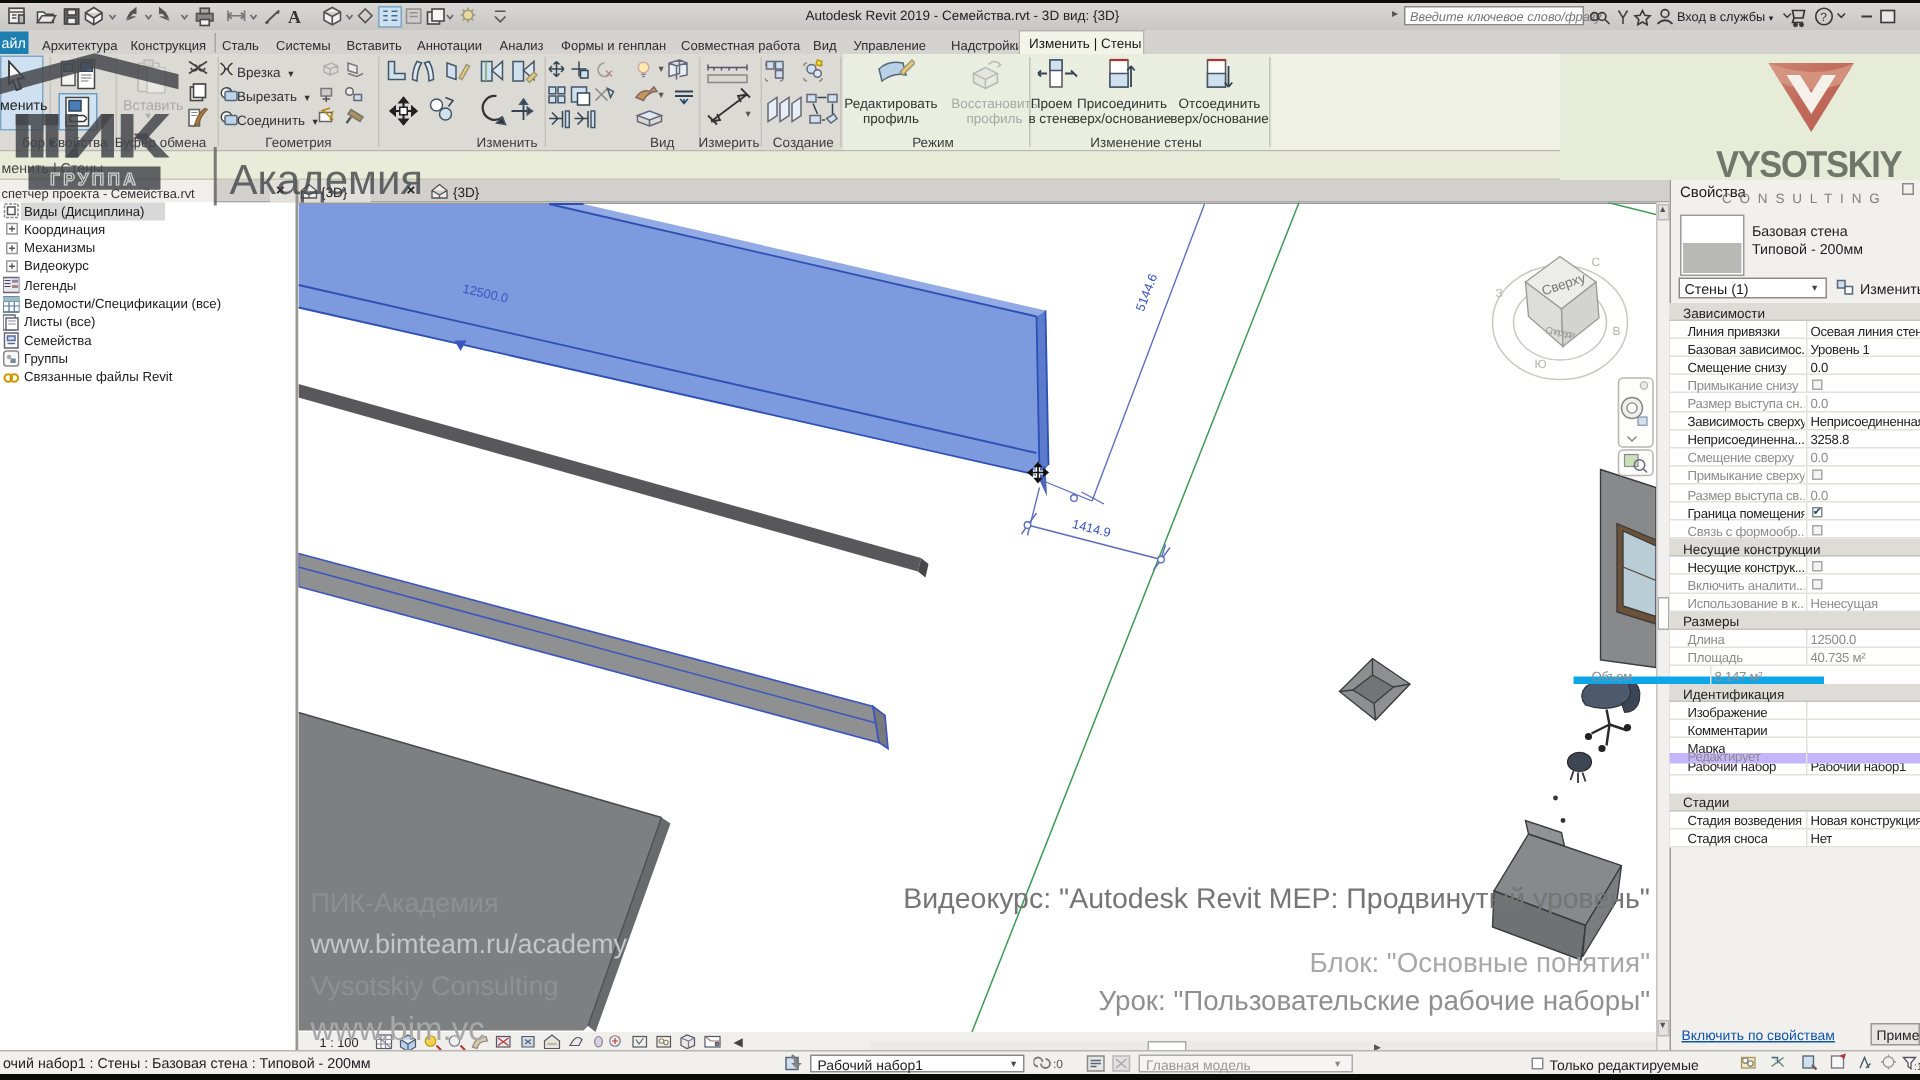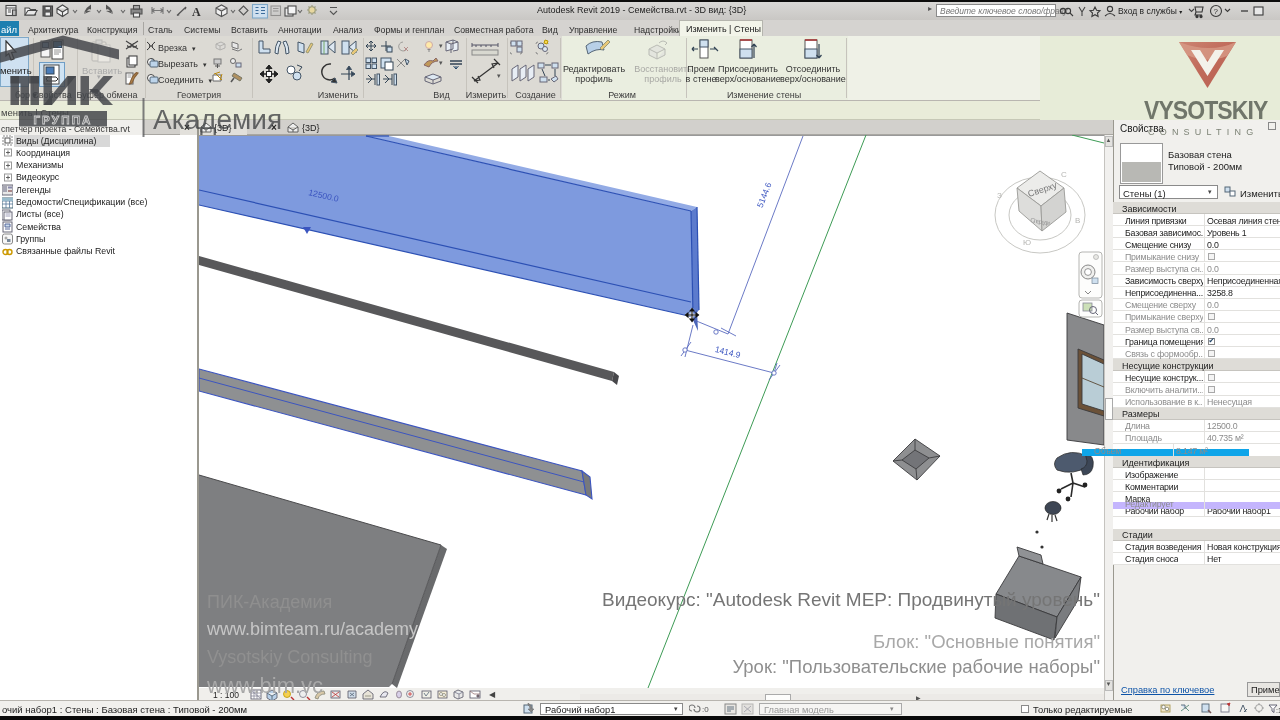--- a/index.html
+++ b/index.html
@@ -752,21 +752,21 @@
 <div class="a" style="left:1113px;top:419.8px;width:167px;height:12.1px;border-bottom:1px solid #e2e1de">
     <div class="tx" style="left:12px;top:1.5px;max-width:78px;overflow:hidden;font-size:8.8px;letter-spacing:-0.2px;color:#8c8c8c">Длина</div>
     <div class="a" style="left:91px;top:0;width:1px;height:12.1px;background:#e2e1de"></div>
     <div class="tx" style="left:94px;top:1.5px;font-size:8.8px;letter-spacing:-0.2px;color:#8c8c8c">12500.0</div>
   </div>
 <div class="a" style="left:1113px;top:431.9px;width:167px;height:12.1px;border-bottom:1px solid #e2e1de">
     <div class="tx" style="left:12px;top:1.5px;max-width:78px;overflow:hidden;font-size:8.8px;letter-spacing:-0.2px;color:#8c8c8c">Площадь</div>
     <div class="a" style="left:91px;top:0;width:1px;height:12.1px;background:#e2e1de"></div>
     <div class="tx" style="left:94px;top:1.5px;font-size:8.8px;letter-spacing:-0.2px;color:#8c8c8c">40.735 м²</div>
   </div>
-<div class="a" style="left:1082px;top:444.0px;width:167px;height:12.1px;border-bottom:7px solid #0ea5e9">
+<div class="a" style="left:1049px;top:444.0px;width:167px;height:12.1px;border-bottom:5px solid #0ea5e9">
     <div class="tx" style="left:12px;top:1.5px;max-width:78px;overflow:hidden;font-size:8.8px;letter-spacing:-0.2px;color:#8c8c8c">Объем</div>
     <div class="a" style="left:91px;top:0;width:1px;height:12.1px;background:#e2e1de"></div>
     <div class="tx" style="left:94px;top:1.5px;font-size:8.8px;letter-spacing:-0.2px;color:#8c8c8c">8.147 м²</div>
   </div>
 <div class="a" style="left:1113px;top:456.1px;width:167px;height:12.1px;background:#dedcd7;border-bottom:1px solid #c6c4bf">
     <div class="tx" style="left:9px;top:1.5px;font-size:9px;color:#222">Идентификация</div>
   </div>
 <div class="a" style="left:1113px;top:468.2px;width:167px;height:12.1px;border-bottom:1px solid #e2e1de">
     <div class="tx" style="left:12px;top:1.5px;max-width:78px;overflow:hidden;font-size:8.8px;letter-spacing:-0.2px;color:#222">Изображение</div>
     <div class="a" style="left:91px;top:0;width:1px;height:12.1px;background:#e2e1de"></div>
@@ -795,21 +795,21 @@
     <div class="tx" style="left:12px;top:1.5px;max-width:78px;overflow:hidden;font-size:8.8px;letter-spacing:-0.2px;color:#222">Стадия возведения</div>
     <div class="a" style="left:91px;top:0;width:1px;height:12.1px;background:#e2e1de"></div>
     <div class="tx" style="left:94px;top:1.5px;font-size:8.8px;letter-spacing:-0.2px;color:#222">Новая конструкция</div>
   </div>
 <div class="a" style="left:1113px;top:552.9px;width:167px;height:12.1px;border-bottom:1px solid #e2e1de">
     <div class="tx" style="left:12px;top:1.5px;max-width:78px;overflow:hidden;font-size:8.8px;letter-spacing:-0.2px;color:#222">Стадия сноса</div>
     <div class="a" style="left:91px;top:0;width:1px;height:12.1px;background:#e2e1de"></div>
     <div class="tx" style="left:94px;top:1.5px;font-size:8.8px;letter-spacing:-0.2px;color:#222">Нет</div>
   </div>
 
-<div class="tx" style="left:1121px;top:685px;font-size:9.3px;color:#0d53a7;text-decoration:underline">Справка по ключевое</div>
+<div class="tx" style="left:1121px;top:685px;font-size:9.3px;color:#0d53a7;text-decoration:underline">Включить по свойствам</div>
 <div class="a" style="left:1247px;top:682px;width:33px;height:15px;background:#e8e6e2;border:1px solid #999"></div>
 <div class="tx" style="left:1251px;top:685px;font-size:9.3px;color:#222">Примен</div>
 
 <div class="a" style="left:0;top:700px;width:1280px;height:16px;background:#f1f0ed;border-top:1px solid #b8b5af"></div>
 <div class="tx" style="left:2px;top:704px;font-size:9.5px;color:#222">очий набор1 : Стены : Базовая стена : Типовой - 200мм</div>
 <svg class="a" style="left:523px;top:702.5px" width="14" height="12" viewBox="0 0 14 12">
     <rect x="1" y="2" width="8" height="8" fill="#cfe0ef" stroke="#567"></rect>
     <path d="M5 0 q4 2 4 6 l2 0 l-3 3 l-3 -3 l2 0 q0 -3 -2 -4 Z" fill="#888" stroke="#666" stroke-width="0.5"></path>
   </svg>
 <div class="a" style="left:540px;top:702.5px;width:143px;height:12.5px;background:#fff;border:1px solid #8a8a8a"></div>

